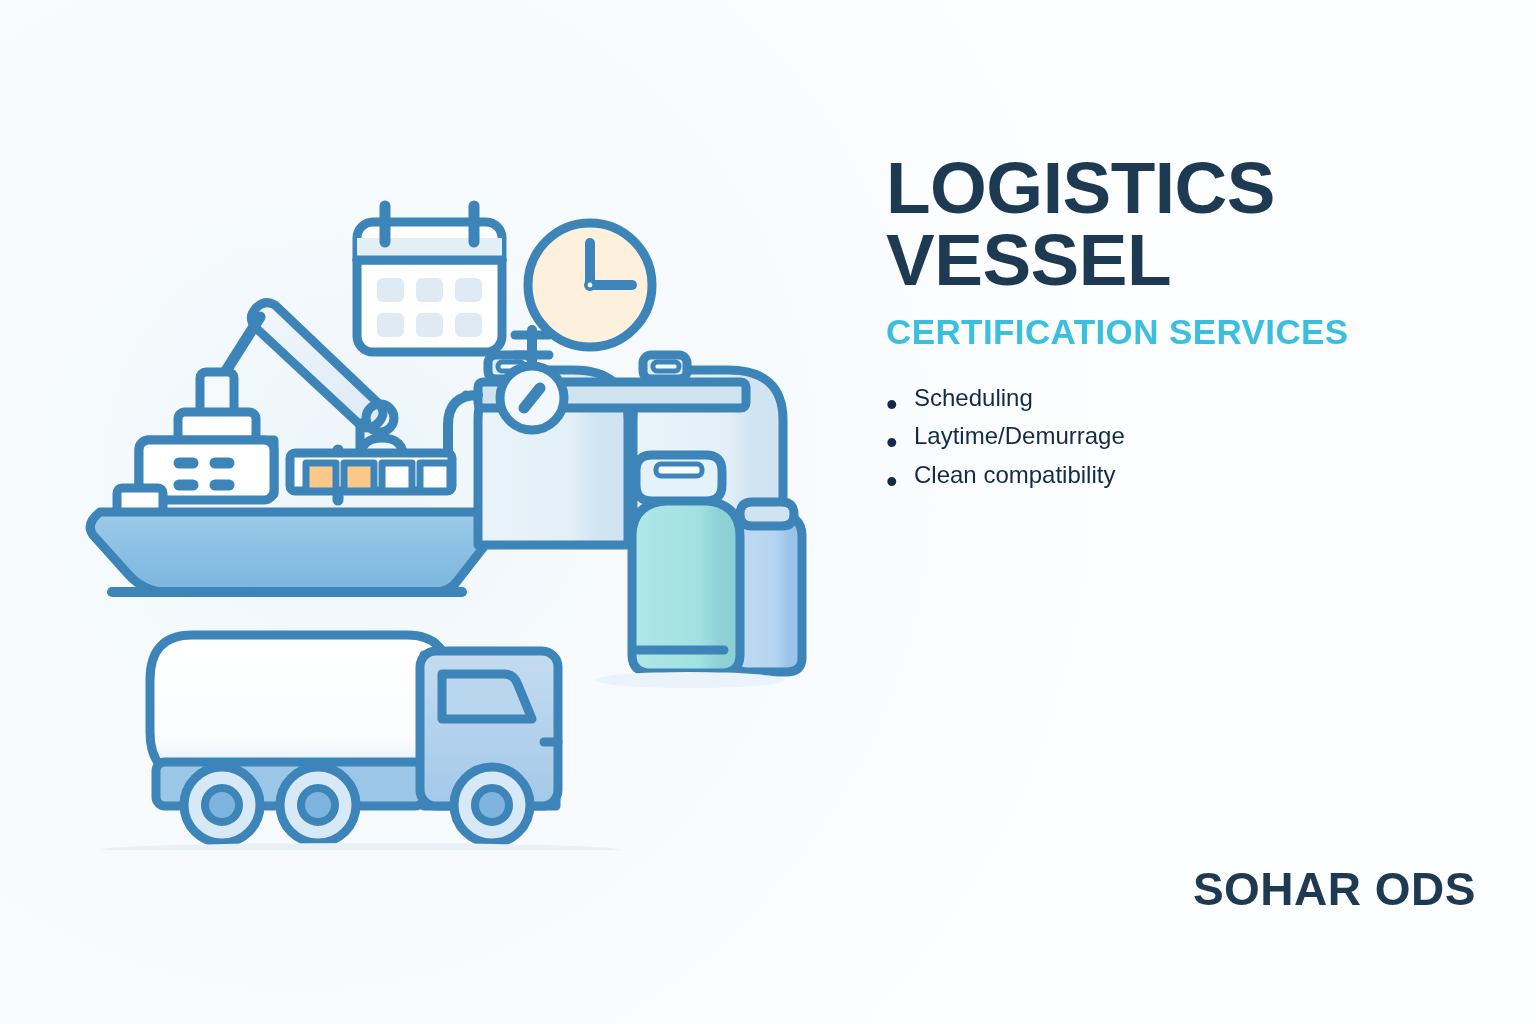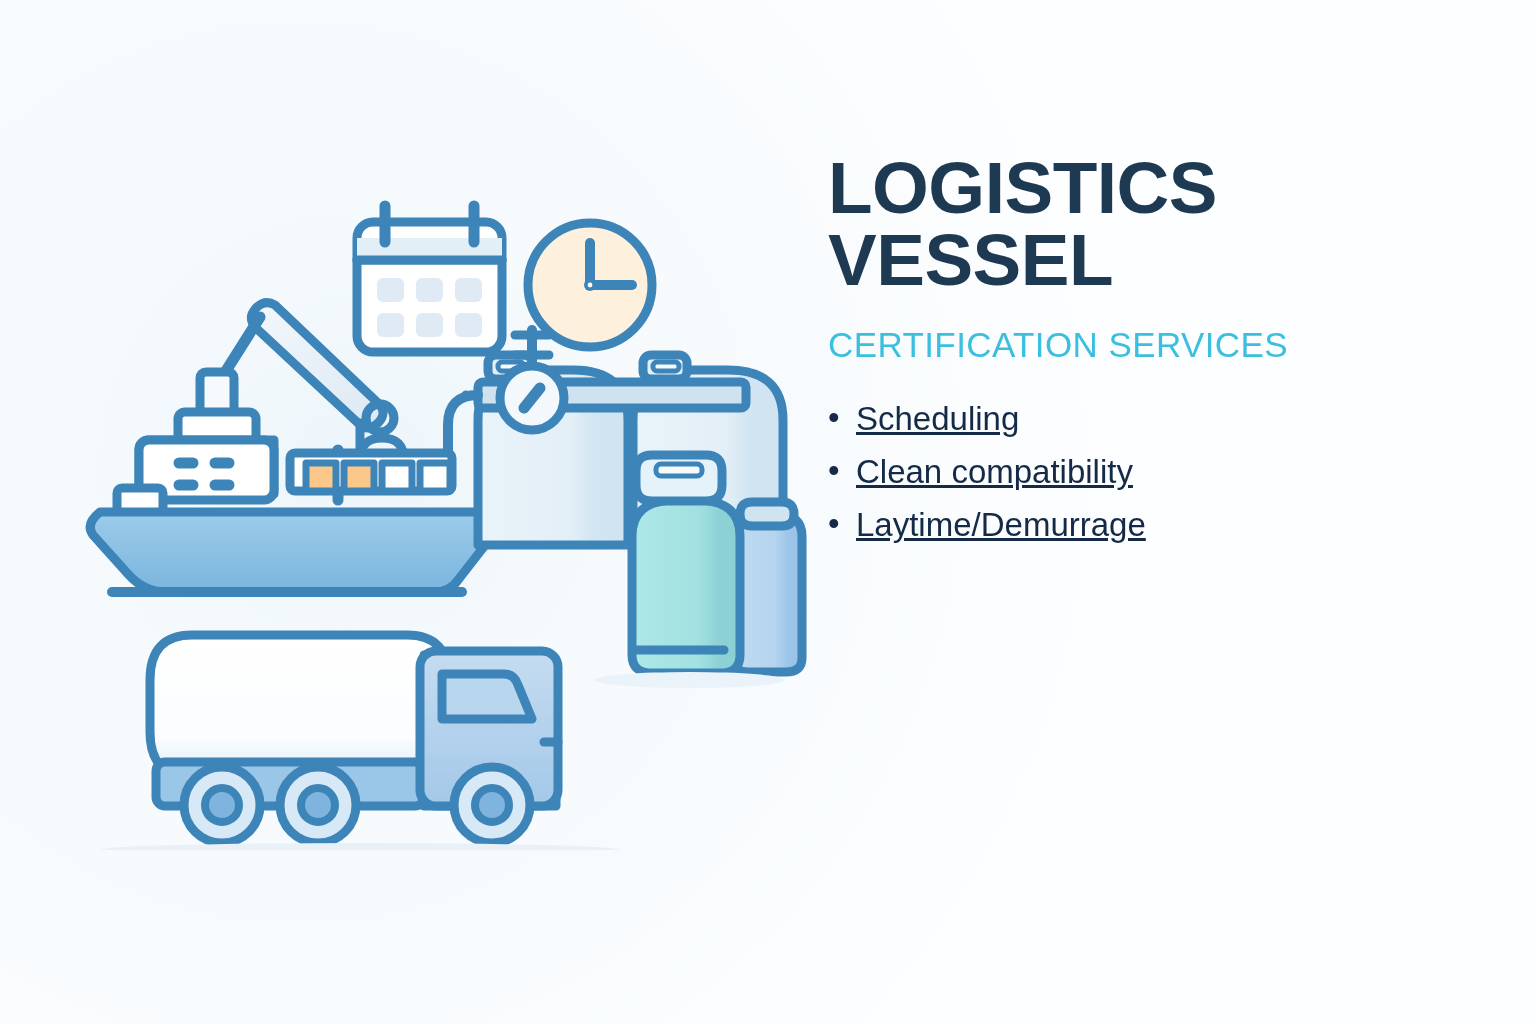--- a/index.html
+++ b/index.html
@@ -22,54 +22,53 @@
   #art {
     position:absolute;
     left:60px; top:150px;
     width:760px; height:700px;
   }
   #art svg { display:block; width:100%; height:100%; }
 
   
   #textcol {
     position:absolute;
-    left:828px; top:152px;
+    left:886px; top:152px;
     width:620px;
   }
   #title {
     font-size:73px;
     line-height:0.99;
     font-weight:700;
     letter-spacing:-0.5px;
     color:#1e3a52;
     text-transform:uppercase;
   }
   #title .tl { display:block; white-space:nowrap; }
   #subtitle {
-    margin-top:28px;
+    margin-top:15px;
     font-size:35px;
-    font-weight:400;
+    font-weight:700;
     letter-spacing:0.4px;
     color:#3bbfdf;
     text-transform:uppercase;
     white-space:nowrap;
   }
   #bullets {
     margin-top:27px;
     list-style:none;
   }
   #bullets li {
-    font-size:33px;
+    font-size:24px;
     line-height:1.62;
     color:#152a47;
     font-weight:400;
     position:relative;
     padding-left:28px;
     white-space:nowrap;
-    text-decoration:underline;
   }
   #bullets li::before {
     content:"•";
     position:absolute;
     left:0; top:-1px;
     color:#152a47;
     font-size:33px;
   }
   #brandtext {
     position:absolute;
@@ -268,19 +267,20 @@
 
     <h1 id="title">
       <span class="tl">LOGISTICS</span>
       <span class="tl">VESSEL</span>
     </h1>
 
     <h2 id="subtitle">CERTIFICATION SERVICES</h2>
 
     <ul id="bullets">
       <li>Scheduling</li>
+      <li>Laytime/Demurrage</li>
       <li>Clean compatibility</li>
-      <li>Laytime/Demurrage</li>
     </ul>
   </div>
 
+  <div id="brandtext">SOHAR ODS</div>
 
 </div>
 
 </body></html>

